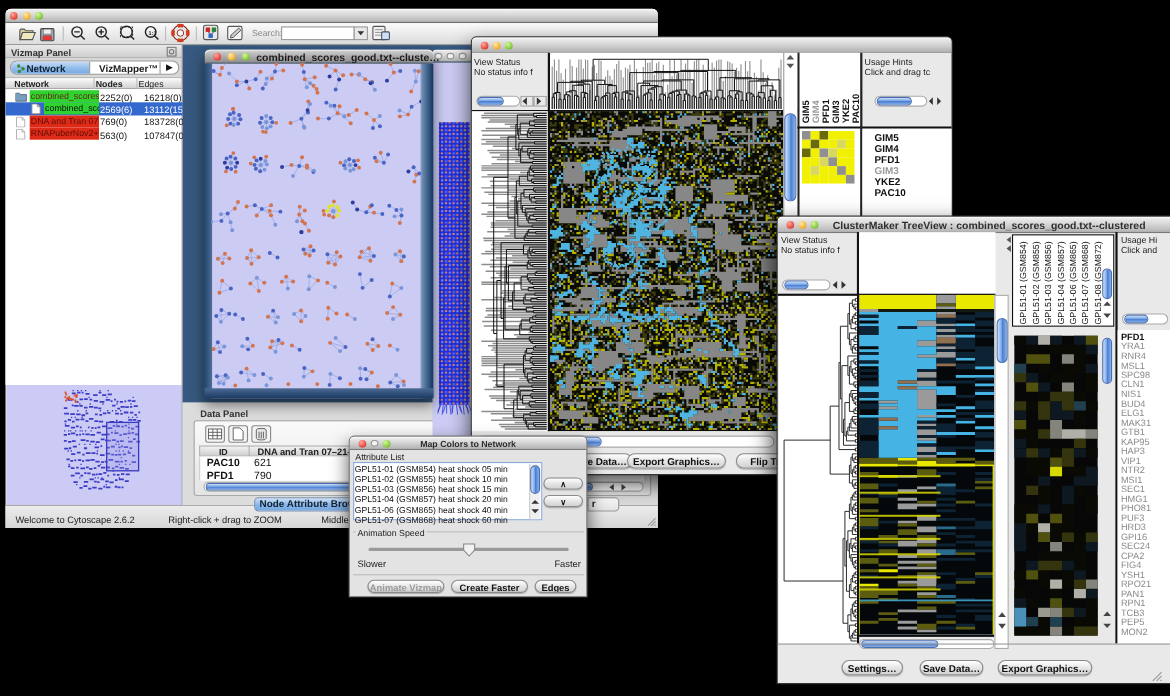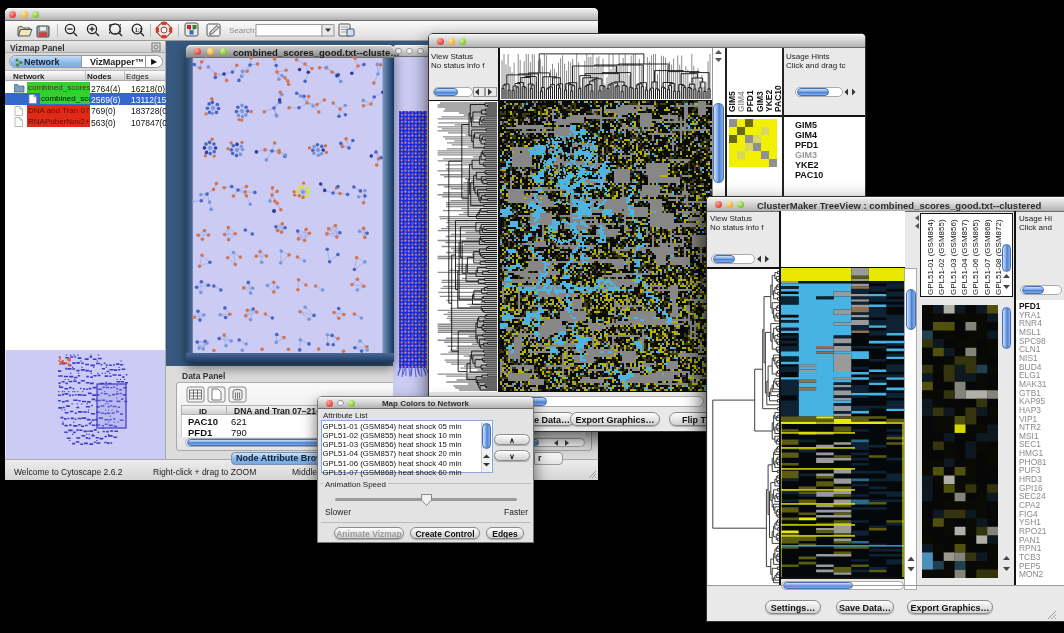--- a/index.html
+++ b/index.html
@@ -111,21 +111,21 @@
 <div class="tx" style="left:8px;top:63.5px;font-size:8px;font-weight:bold;color:#222">Network</div>
 <div class="tx" style="left:82px;top:63.5px;font-size:8px;font-weight:bold;color:#222">Nodes</div>
 <div class="tx" style="left:121px;top:63.5px;font-size:8px;font-weight:normal;color:#222">Edges</div>
 <div class="abs" style="left:79.5px;top:62px;width:1px;height:11px;background:#bbb"></div>
 <div class="abs" style="left:118.5px;top:62px;width:1px;height:11px;background:#bbb"></div>
 <div class="abs" style="left:0;top:73px;width:161px;height:269px;background:#fff;border-right:1px solid #aaa"></div>
 
 <div class="abs" style="left:22px;top:74px;width:63px;height:11px;background:#2fd32f;overflow:hidden">
       <span style="position:absolute;left:1px;top:1px;font-size:8px;color:#6b1d10;white-space:nowrap">combined_scores_g</span>
     </div>
-<div class="tx" style="left:86px;top:75.5px;font-size:8.5px;color:#111">2764(4)</div>
+<div class="tx" style="left:86px;top:75.5px;font-size:8.5px;color:#111">2252(0)</div>
 <div class="tx" style="left:126px;top:75.5px;font-size:8.5px;color:#111">16218(0)</div>
 <div class="abs" style="left:0px;top:85px;width:161px;height:11.5px;background:#3468cc"></div>
 <div class="abs" style="left:35px;top:85.2px;width:50px;height:11px;background:#2fd32f;overflow:hidden">
       <span style="position:absolute;left:1px;top:1px;font-size:8px;color:#0a0a0a;white-space:nowrap">combined_sco</span>
     </div>
 <div class="tx" style="left:86px;top:86.5px;font-size:8.5px;color:#fff">2569(6)</div>
 <div class="tx" style="left:126px;top:86.5px;font-size:8.5px;color:#fff">13112(15)</div>
 <div class="abs" style="left:22px;top:96.8px;width:63px;height:11px;background:#e02a18;overflow:hidden">
       <span style="position:absolute;left:1px;top:1px;font-size:8px;color:#5a1008;white-space:nowrap">DNA and Tran 07</span>
     </div>
@@ -873,14 +873,14 @@
 <div class="abs" style="left:3px;top:86px;width:210px;height:1px;background:#bbb"></div>
 <div class="tx" style="left:5px;top:82.5px;font-size:8px;color:#222;background:#e3e3e3;padding:0 2px">Animation Speed</div>
 <div class="abs" style="left:17px;top:101px;width:182px;height:2.5px;background:#9a9a9a;border-radius:2px"></div>
 <svg class="abs" style="left:102px;top:96px" width="13" height="14">
       <path d="M1.5 1.5 H11.5 V7 L6.5 12.5 L1.5 7 Z" fill="#f2f2f2" stroke="#888"></path>
     </svg>
 <div class="tx" style="left:7px;top:110px;font-size:8.5px;color:#222">Slower</div>
 <div class="tx" style="left:186px;top:110px;font-size:8.5px;color:#222">Faster</div>
 <div class="abs" style="left:3px;top:125px;width:210px;height:1px;background:#bbb"></div>
 <div class="pill" style="left:16px;top:130px;width:70px;height:12px;font-size:8.5px;line-height:12px;color:#9a9a9a">Animate Vizmap</div>
-<div class="pill" style="left:92px;top:130px;width:70px;height:12px;font-size:8.5px;line-height:12px">Create Control</div>
+<div class="pill" style="left:92px;top:130px;width:70px;height:12px;font-size:8.5px;line-height:12px">Create Faster</div>
 <div class="pill" style="left:168px;top:130px;width:38px;height:12px;font-size:8.5px;line-height:12px">Edges</div>
 </div>
 </body></html>

